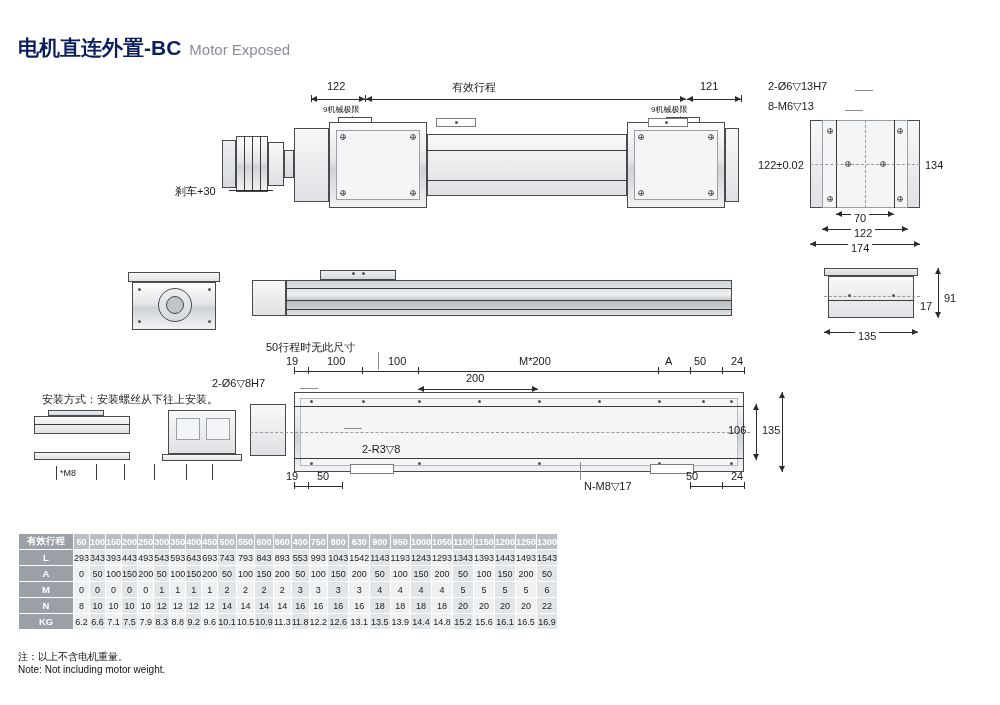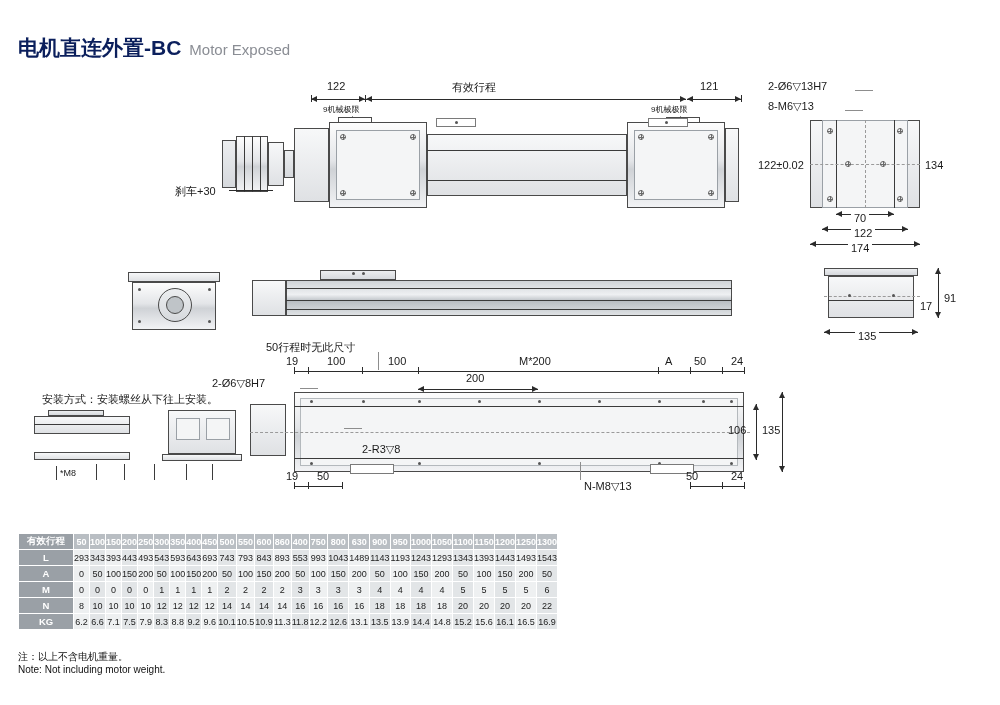--- a/index.html
+++ b/index.html
@@ -286,21 +286,21 @@
 
     <div class="dot" style="left:310px;top:462px;"></div>
     <div class="dot" style="left:418px;top:462px;"></div>
     <div class="dot" style="left:538px;top:462px;"></div>
     <div class="dot" style="left:658px;top:462px;"></div>
     <div class="dot" style="left:730px;top:462px;"></div>
 
     <div class="lbl" style="left:362px;top:407px;margin-top:36px;">2-R3▽8</div>
     <div class="ln hl thin" style="left:344px;top:428px;width:18px;"></div>
 
-    <div class="lbl" style="left:584px;top:480px;">N-M8▽13</div>
+    <div class="lbl" style="left:584px;top:480px;">N-M8▽17</div>
     <div class="ln vl thin" style="left:580px;top:462px;height:18px;"></div>
 
     <div class="box fillwhite" style="left:350px;top:464px;width:44px;height:10px;border:1px solid #7a7a7a;"></div>
     <div class="box fillwhite" style="left:650px;top:464px;width:44px;height:10px;border:1px solid #7a7a7a;"></div>
 
     <div class="lbl" style="left:286px;top:470px;">19</div>
     <div class="lbl" style="left:317px;top:470px;">50</div>
     <div class="dim-h" style="left:294px;top:486px;width:14px;"></div>
     <div class="dim-h" style="left:308px;top:486px;width:34px;"></div>
     <div class="tick" style="left:294px;top:482px;"></div>
@@ -367,21 +367,21 @@
         <td class="c0">593</td>
         <td class="c1">643</td>
         <td class="c0">693</td>
         <td class="c1">743</td>
         <td class="c0">793</td>
         <td class="c1">843</td>
         <td class="c0">893</td>
         <td class="c1">553</td>
         <td class="c0">993</td>
         <td class="c1">1043</td>
-        <td class="c0">1489</td>
+        <td class="c0">1542</td>
         <td class="c1">1143</td>
         <td class="c0">1193</td>
         <td class="c1">1243</td>
         <td class="c0">1293</td>
         <td class="c1">1343</td>
         <td class="c0">1393</td>
         <td class="c1">1443</td>
         <td class="c0">1493</td>
         <td class="c1">1543</td>
       </tr>

